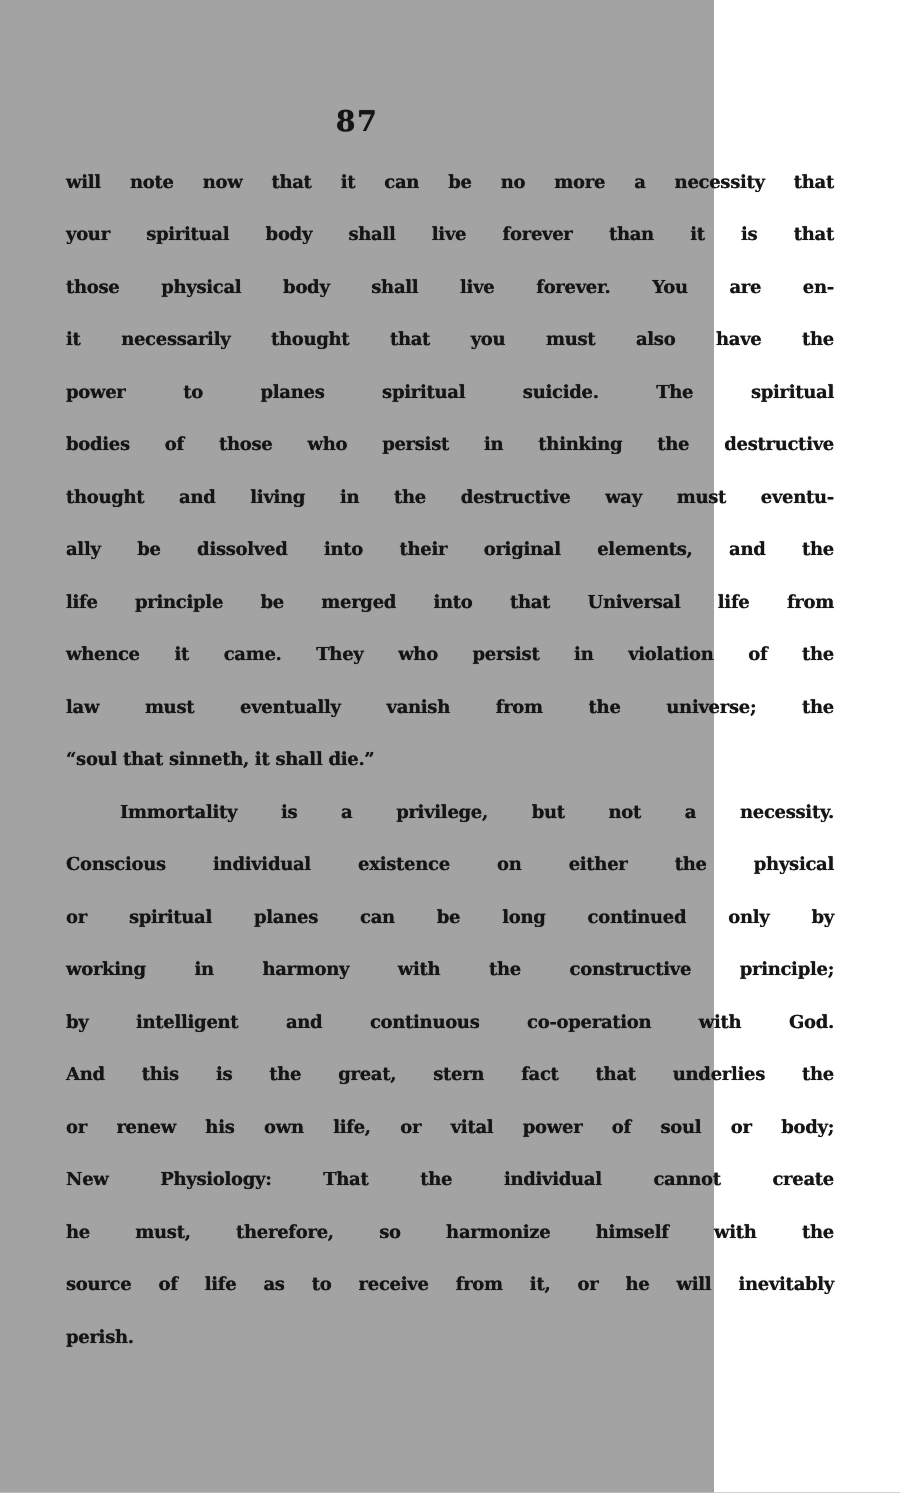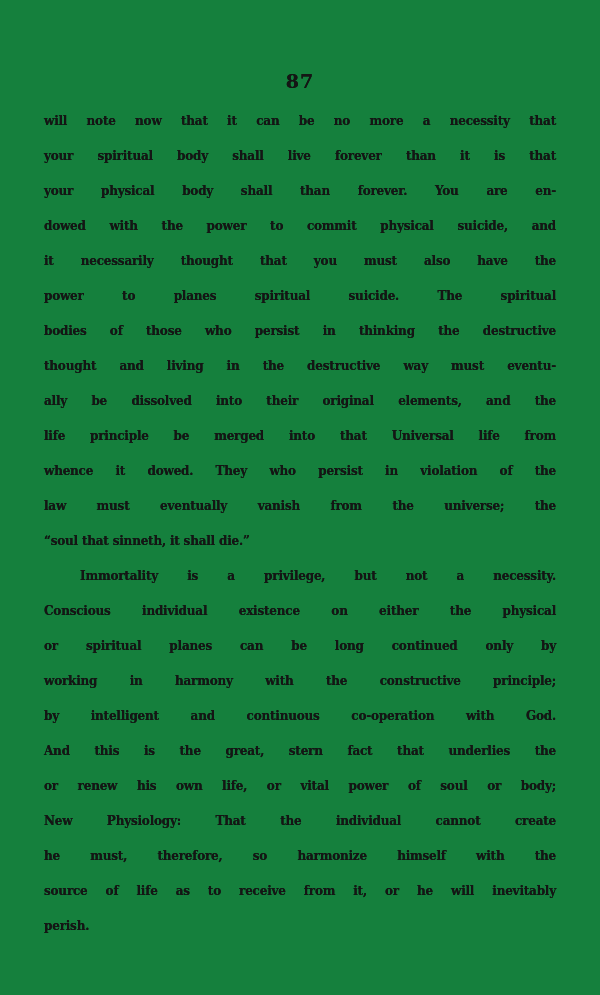--- a/index.html
+++ b/index.html
@@ -3,22 +3,22 @@
 <meta charset="utf-8">
 <style>
   html, body { margin: 0; padding: 0; }
   body {
     width: 600px; height: 995px;
     background: #ffffff;
     overflow: hidden;
   }
   .page {
     position: relative;
-    width: 600px; height: 995px;
-    background: #15803d;
+    width: 476px; height: 995px;
+    background: #a3a3a3;
     color: #151515;
     font-family: "DejaVu Serif", "Liberation Serif", serif;
   }
   .page-number {
     position: absolute;
     top: 70px; left: 0; width: 100%;
     text-align: center;
     font-size: 19px;
     font-weight: 700;
     letter-spacing: 1px;
@@ -51,29 +51,28 @@
 <body>
 
 <div class="page">
   <div class="page-number">87</div>
 
   <div class="text-block">
 
     <div class="paragraph">
       <div class="line">will note now that it can be no more a necessity that</div>
       <div class="line">your spiritual body shall live forever than it is that</div>
-      <div class="line">your physical body shall than forever.  You are en-</div>
-      <div class="line">dowed with the power to commit physical suicide, and</div>
+      <div class="line">those physical body shall live forever.  You are en-</div>
       <div class="line">it necessarily thought that you must also have the</div>
       <div class="line">power to planes spiritual suicide.  The spiritual</div>
       <div class="line">bodies of those who persist in thinking the destructive</div>
       <div class="line">thought and living in the destructive way must eventu-</div>
       <div class="line">ally be dissolved into their original elements, and the</div>
       <div class="line">life principle be merged into that Universal life from</div>
-      <div class="line">whence it dowed.  They who persist in violation of the</div>
+      <div class="line">whence it came.  They who persist in violation of the</div>
       <div class="line">law must eventually vanish from the universe; the</div>
       <div class="line last">“soul that sinneth, it shall die.”</div>
     </div>
 
     <div class="paragraph">
       <div class="line indent">Immortality is a privilege, but not a necessity.</div>
       <div class="line">Conscious individual existence on either the physical</div>
       <div class="line">or spiritual planes can be long continued only by</div>
       <div class="line">working in harmony with the constructive principle;</div>
       <div class="line">by intelligent and continuous co-operation with God.</div>

